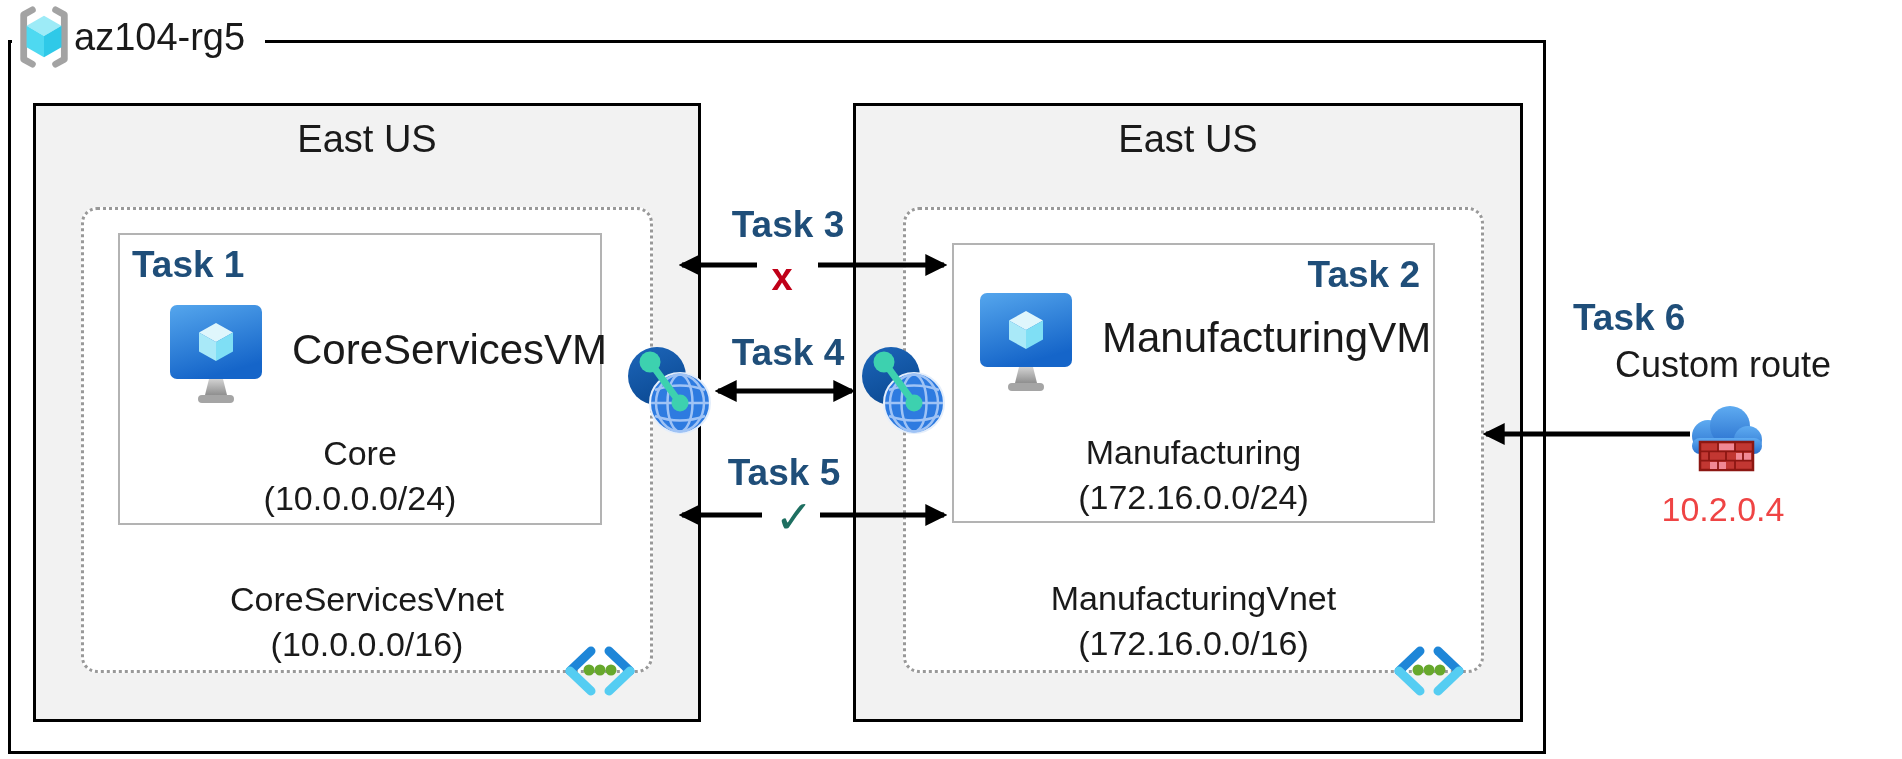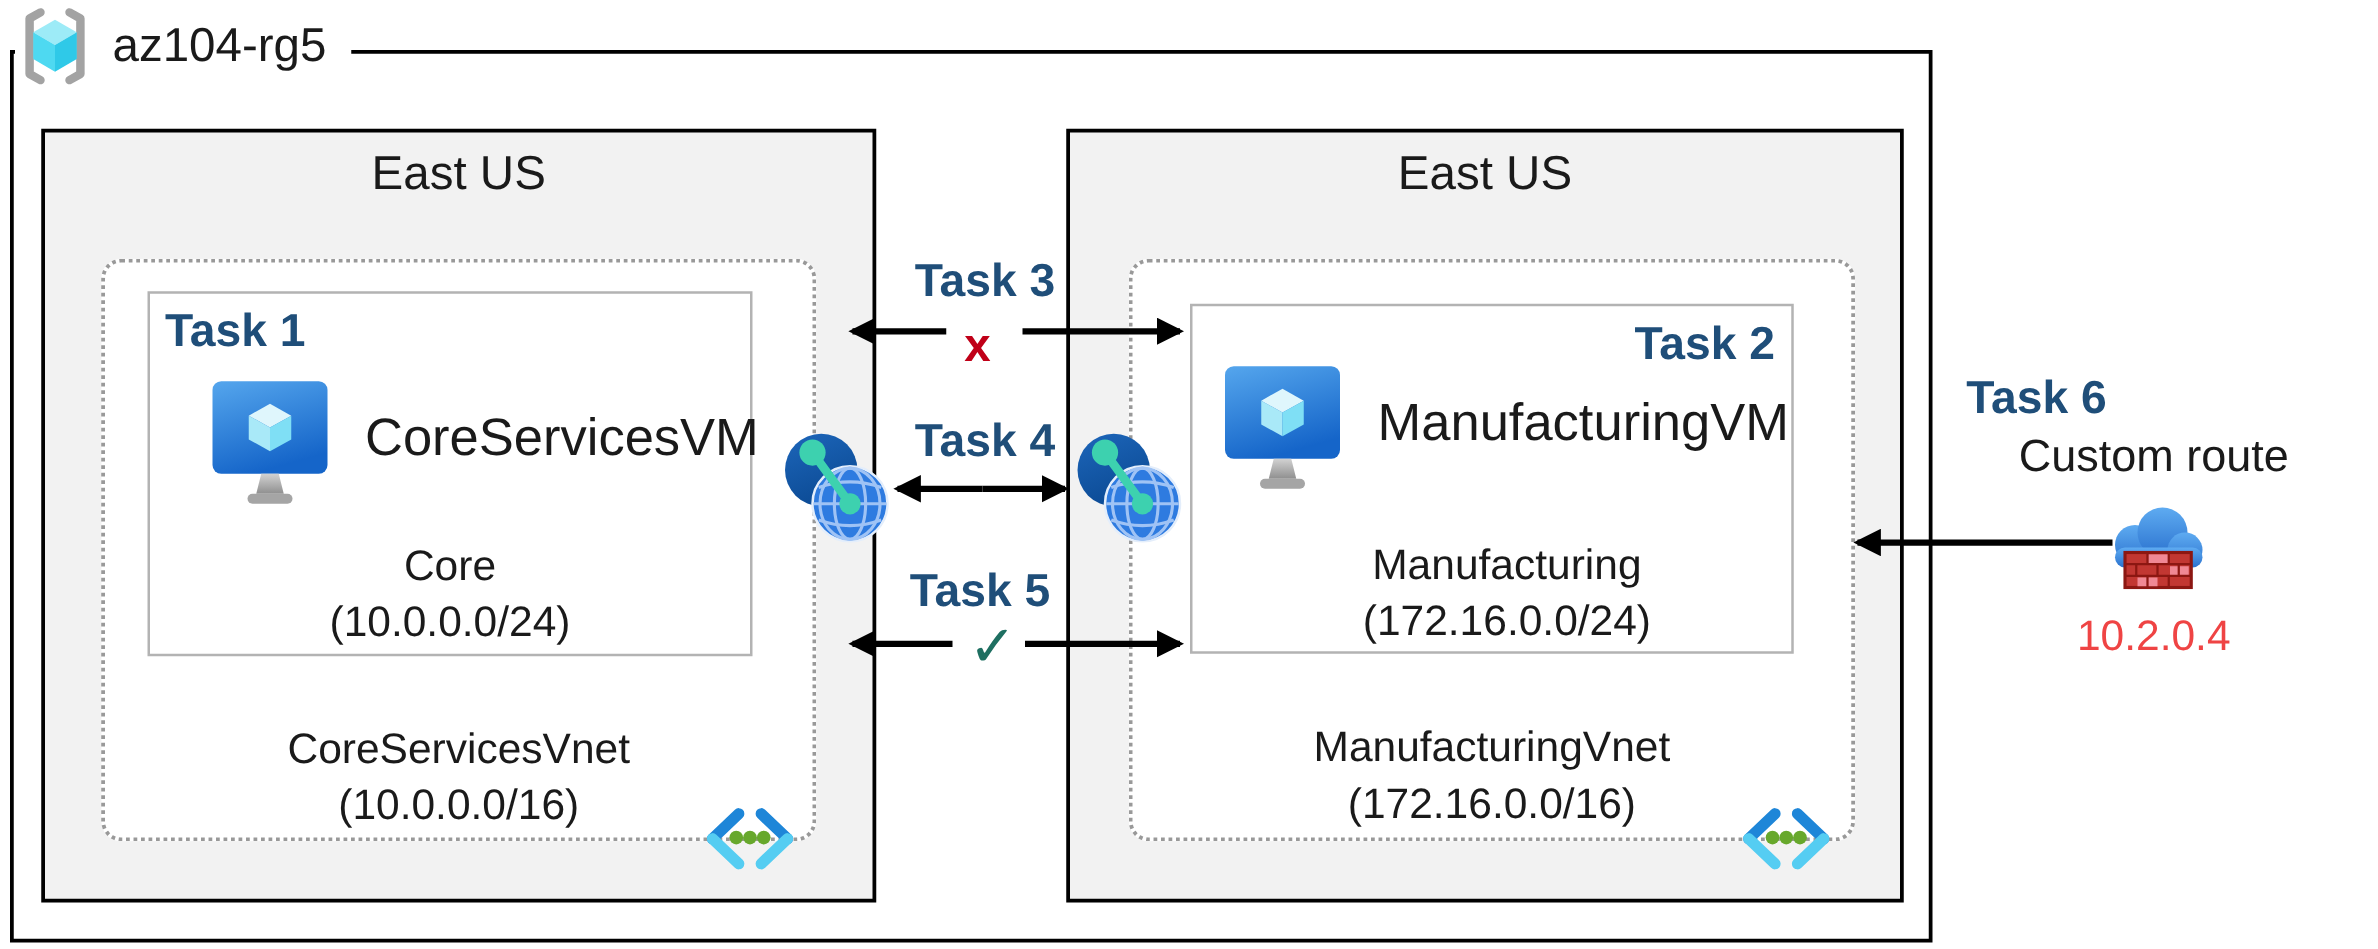--- a/index.html
+++ b/index.html
@@ -14,21 +14,21 @@
   .abs { position: absolute; }
 
   
   .rg-box {
     left: 8px; top: 40px; width: 1538px; height: 714px;
     border: 3px solid #000000; background: #ffffff;
   }
   .rg-label {
     left: 12px; top: 2px; height: 70px;
     background: #ffffff; display: flex; align-items: center;
-    gap: 16px; padding: 0 20px 0 2px; z-index: 5;
+    gap: 0; padding: 0 20px 0 2px; z-index: 5;
   }
   .rg-label span { font-size: 38px; color: #1a1a1a; white-space: nowrap; }
 
   .region {
     top: 103px; width: 668px; height: 619px;
     background: #F2F2F2; border: 3px solid #000000;
   }
   .region.left { left: 33px; }
   .region.right { left: 853px; width: 670px; }
 
@@ -52,21 +52,21 @@
   .task-label { font-size: 37px; font-weight: bold; color: #1F4E79; white-space: nowrap; }
   .task1 { left: 132px; top: 244px; }
   .task2 { left: 952px; width: 468px; top: 254px; text-align: right; }
 
   .vm-name { font-size: 42px; color: #1a1a1a; white-space: nowrap; }
   .vm-name.left { left: 292px; top: 326px; }
   .vm-name.right { left: 1102px; top: 314px; }
 
   .center-text { text-align: center; font-size: 34px; color: #1a1a1a; line-height: 45px; }
   .subnet-text.left { left: 118px; width: 484px; top: 431px; text-align: center; }
-  .subnet-text.right { left: 952px; width: 483px; top: 430px; margin-left: 12px; }
+  .subnet-text.right { left: 952px; width: 483px; top: 430px; }
   .vnet-text.left { left: 81px; width: 572px; top: 577px; }
   .vnet-text.right { left: 903px; width: 581px; top: 576px; }
 
   .mid-task { text-align: center; width: 220px; }
   .mid-task.t3 { left: 678px; top: 204px; }
   .mid-task.t4 { left: 678px; top: 332px; }
   .mid-task.t5 { left: 674px; top: 452px; }
 
   .marker-x {
     left: 752px; top: 256px; width: 60px; text-align: center;

